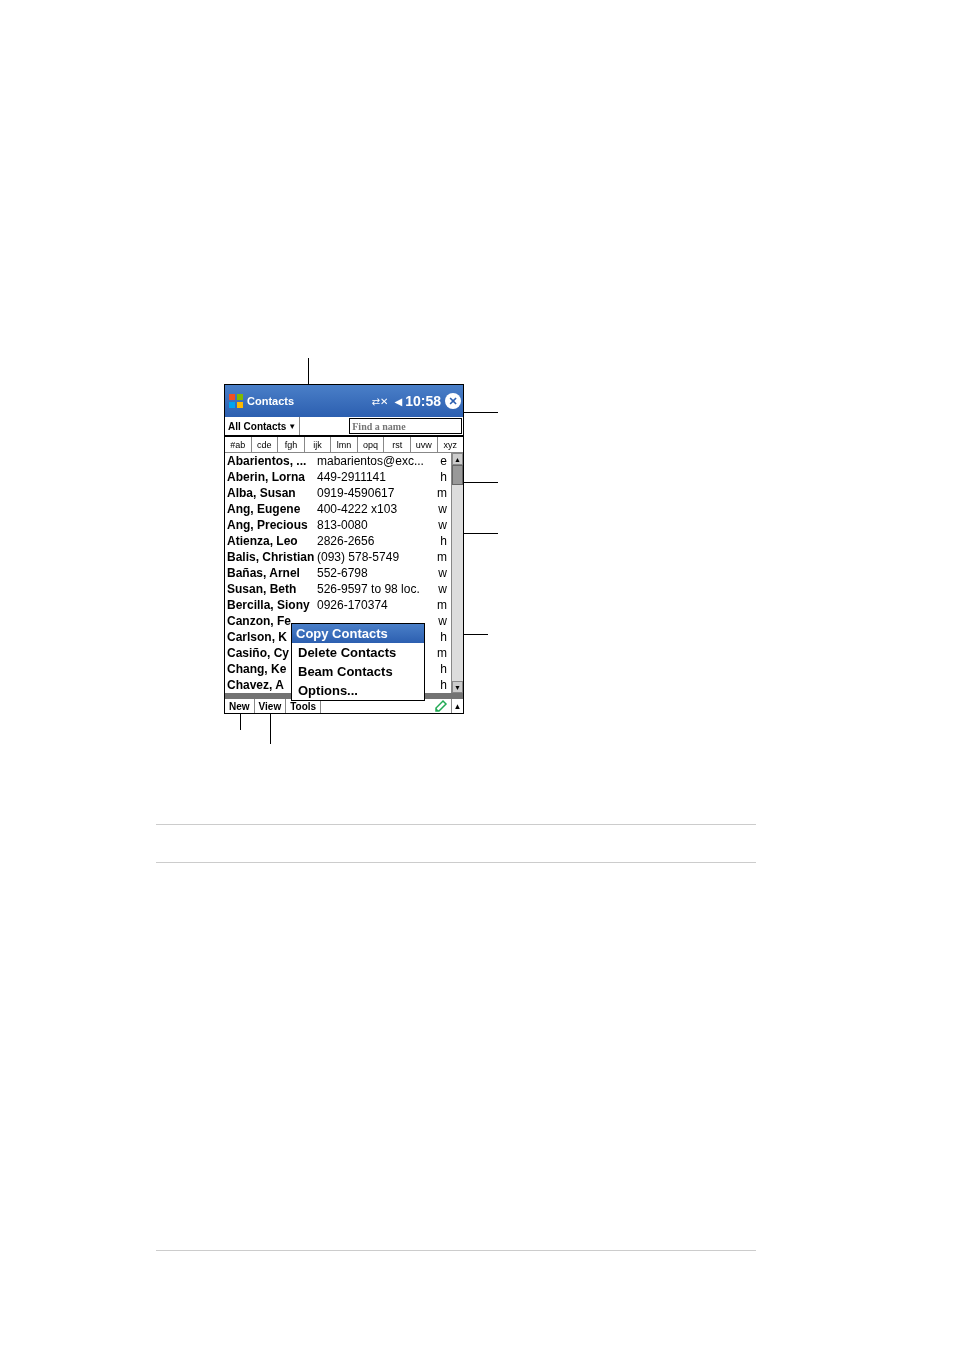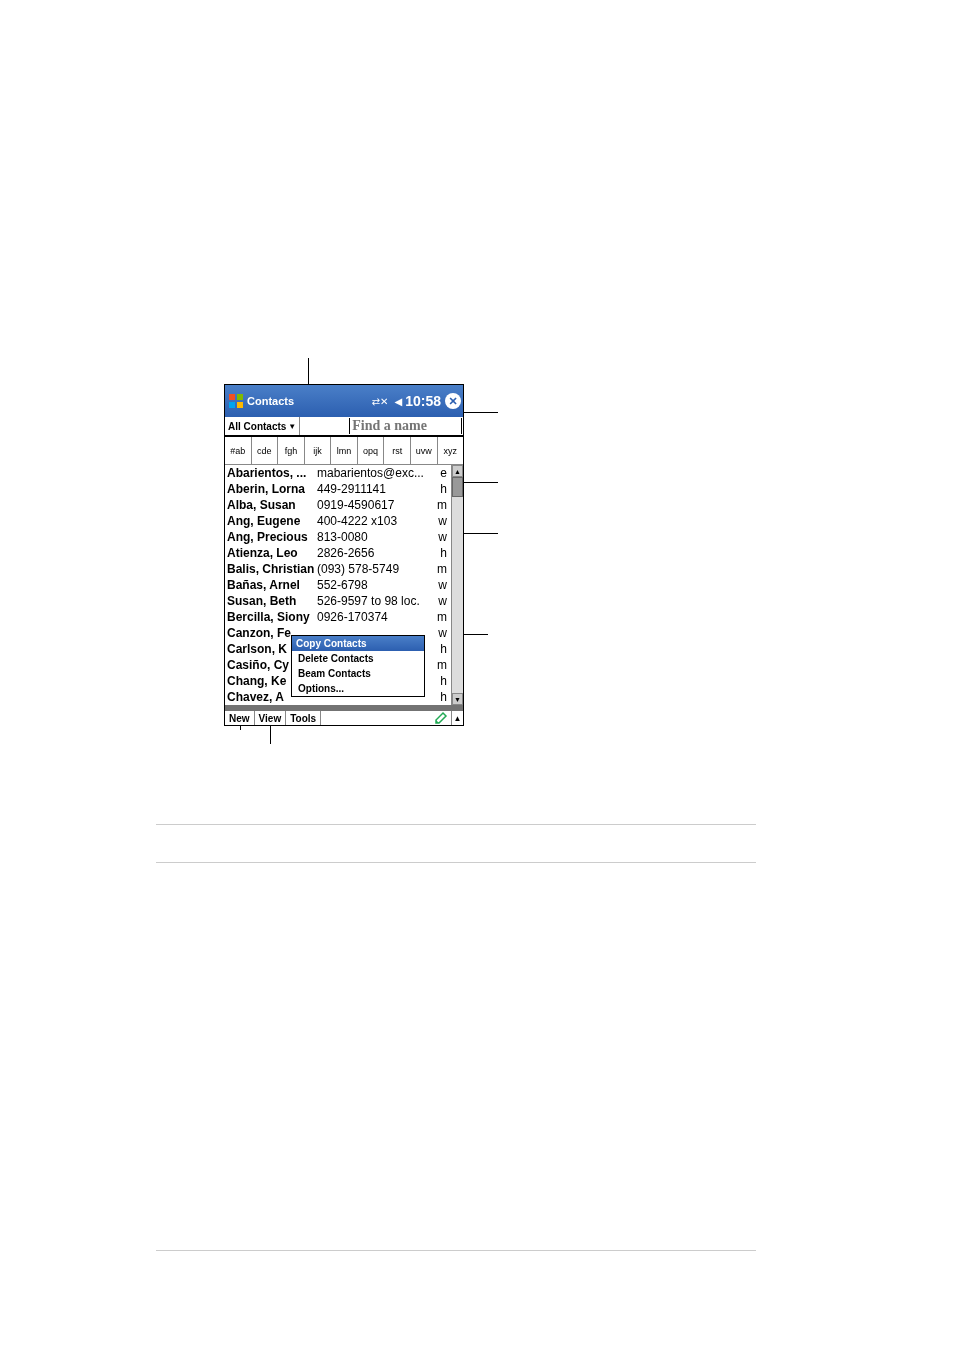--- a/index.html
+++ b/index.html
@@ -14,39 +14,39 @@
     .title-spacer { flex: 1; }
     .conn-icon { margin: 0 3px; font-size: 10px; }
     .speaker-icon { margin: 0 3px; font-size: 10px; }
     .time-text { font-weight: bold; font-size: 14px; margin-right: 4px; }
     .close-btn { width: 16px; height: 16px; background: #fff; color: #2c5fb0; border-radius: 50%; display: flex; align-items: center; justify-content: center; font-weight: bold; font-size: 11px; cursor: pointer; }
     
     .toolbar { display: flex; height: 20px; border-bottom: 2px solid #000; font-size: 10px; align-items: stretch; gap: 48px; }
     .category-dd { display: flex; align-items: center; padding: 0 3px; border-right: 1px solid #888; font-weight: bold; cursor: pointer; white-space: nowrap; }
     .dd-arrow { margin-left: 2px; font-size: 8px; }
     .search-box { flex: 1; display: flex; align-items: center; border: 1px solid #000; margin: 1px; }
-    .search-input { width: 100%; border: none; outline: none; font-size: 14px; padding: 0 2px; font-family: Tahoma; font-weight: bold; color: #555; }
-    
-    .alpha-tabs { display: flex; height: 28px; font-size: 9px; border-bottom: 1px solid #888; }
+    .search-input { width: 100%; border: none; outline: none; font-size: 10px; padding: 0 2px; font-family: Tahoma; font-weight: bold; color: #555; }
+    
+    .alpha-tabs { display: flex; height: 16px; font-size: 9px; border-bottom: 1px solid #888; }
     .alpha-tab { flex: 1; border-right: 1px solid #888; display: flex; align-items: center; justify-content: center; cursor: pointer; }
     .alpha-tab:last-child { border-right: none; }
     
     .contacts-area { display: flex; }
     .contacts-list { flex: 1; position: relative; }
     .contact-row { display: flex; font-size: 12px; height: 16px; align-items: center; padding: 0 2px; white-space: nowrap; overflow: hidden; }
     .c-name { width: 90px; font-weight: bold; overflow: hidden; }
     .c-detail { flex: 1; overflow: hidden; }
     .c-type { width: 14px; text-align: right; padding-right: 2px; }
     
     .scrollbar { width: 12px; background: #ddd; border-left: 1px solid #888; display: flex; flex-direction: column; }
     .sb-arrow { height: 12px; background: #ccc; border: 1px solid #888; display: flex; align-items: center; justify-content: center; font-size: 7px; cursor: pointer; }
     .sb-track { flex: 1; position: relative; }
     .sb-thumb { position: absolute; top: 0; left: 0; right: 0; height: 20px; background: #999; border: 1px solid #666; cursor: pointer; }
     
-    .context-menu { position: absolute; left: 66px; top: 170px; width: 134px; background: #fff; border: 1px solid #000; z-index: 10; font-size: 10px; }
+    .context-menu { position: absolute; left: 66px; top: 170px; width: 134px; background: #fff; border: 1px solid #000; z-index: 10; font-size: 13px; }
     .menu-title { background: linear-gradient(to bottom, #4a7fc8, #2c5fb0); color: #fff; padding: 2px 4px; font-weight: bold; }
     .menu-item { padding: 2px 6px; cursor: pointer; font-weight: bold; }
     
     .bottombar { display: flex; height: 20px; border-top: 6px solid #737373; font-size: 10px; align-items: stretch; }
     .bb-btn { border-right: 1px solid #888; display: flex; align-items: center; padding: 0 4px; font-weight: bold; cursor: pointer; }
     .bb-spacer { flex: 1; }
     .bb-edit { width: 20px; display: flex; align-items: center; justify-content: center; cursor: pointer; }
     .bb-sip { width: 12px; border-left: 1px solid #888; display: flex; align-items: center; justify-content: center; font-size: 8px; cursor: pointer; }
     .pencil { width: 14px; height: 14px; }
     

